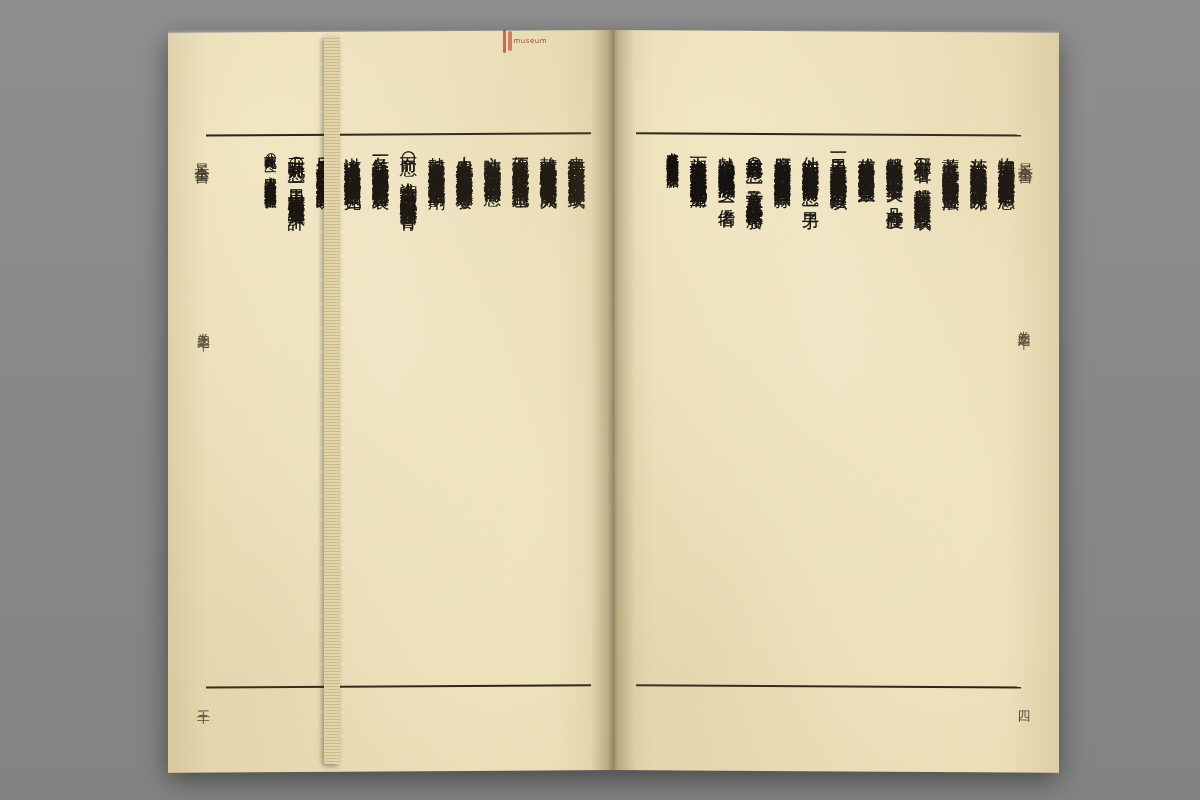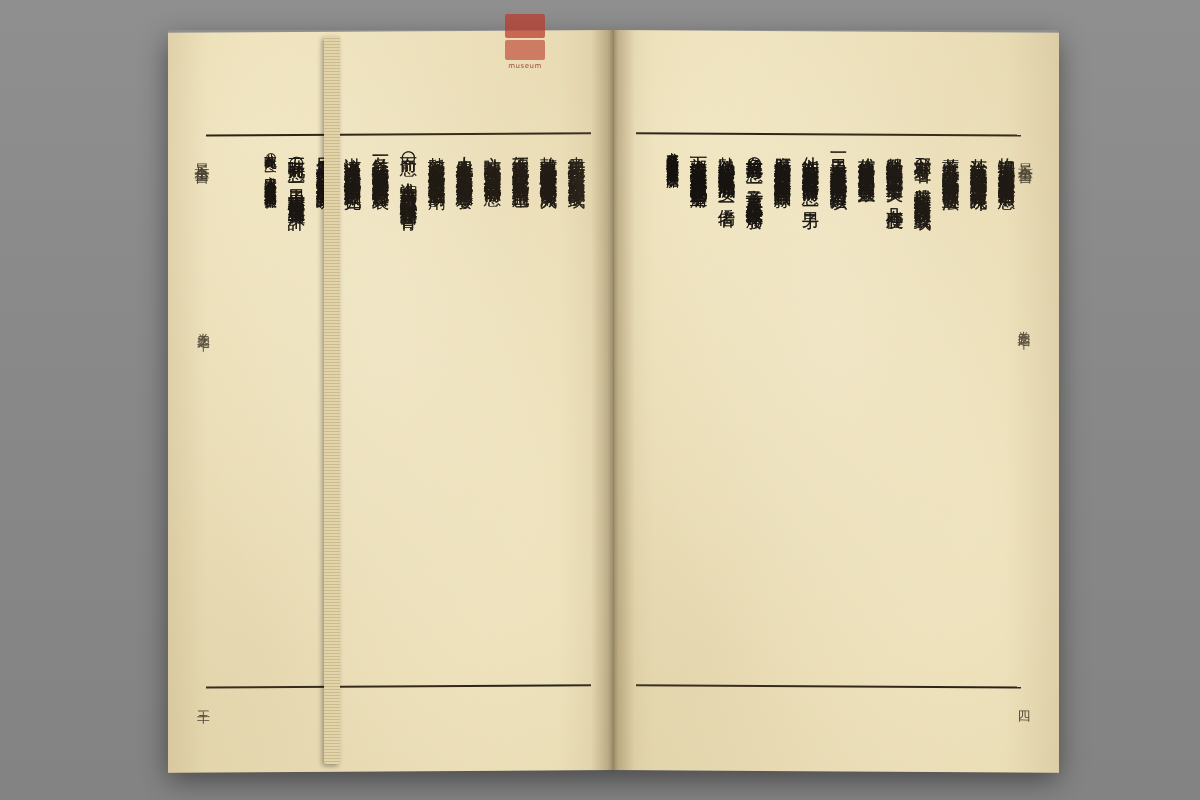--- a/index.html
+++ b/index.html
@@ -167,21 +167,21 @@
   
   .seal {
     position: absolute;
     left: 503px;
     top: 12px;
     width: 44px;
     height: 58px;
     z-index: 9;
     background: rgba(196, 64, 48, 0.0);
     display: flex;
-    flex-direction: column;
+    flex-direction: row;
     align-items: center;
     justify-content: flex-end;
     gap: 2px;
   }
   .seal .blk {
     width: 40px;
     height: 24px;
     background: rgba(186, 58, 44, 0.72);
     border-radius: 2px;
     filter: blur(0.3px);

